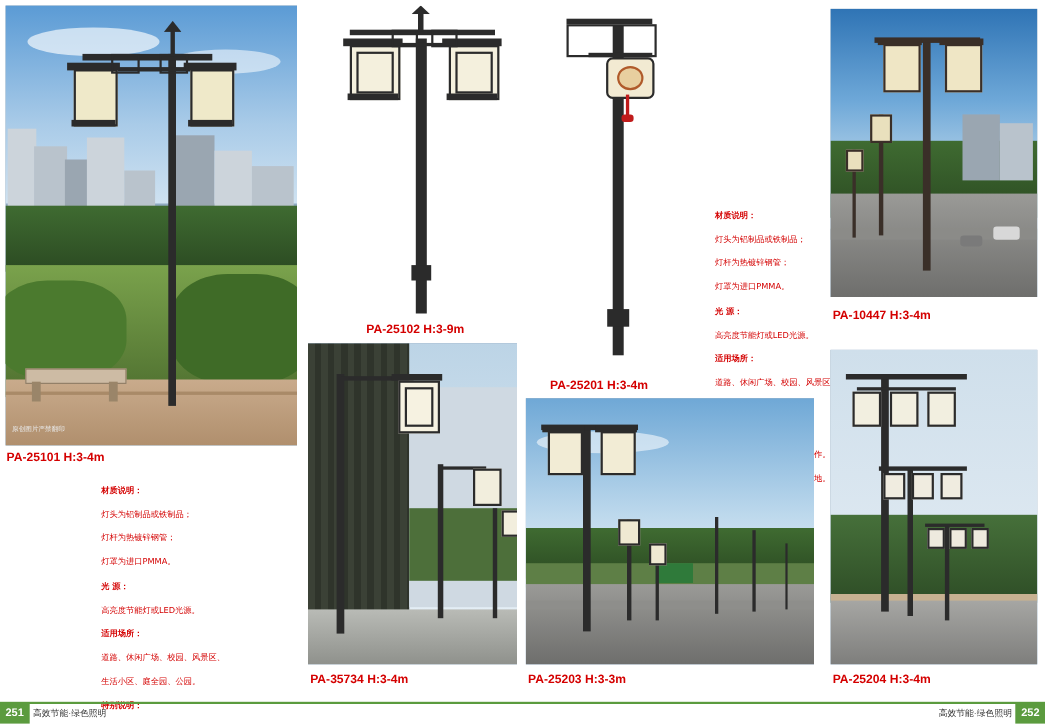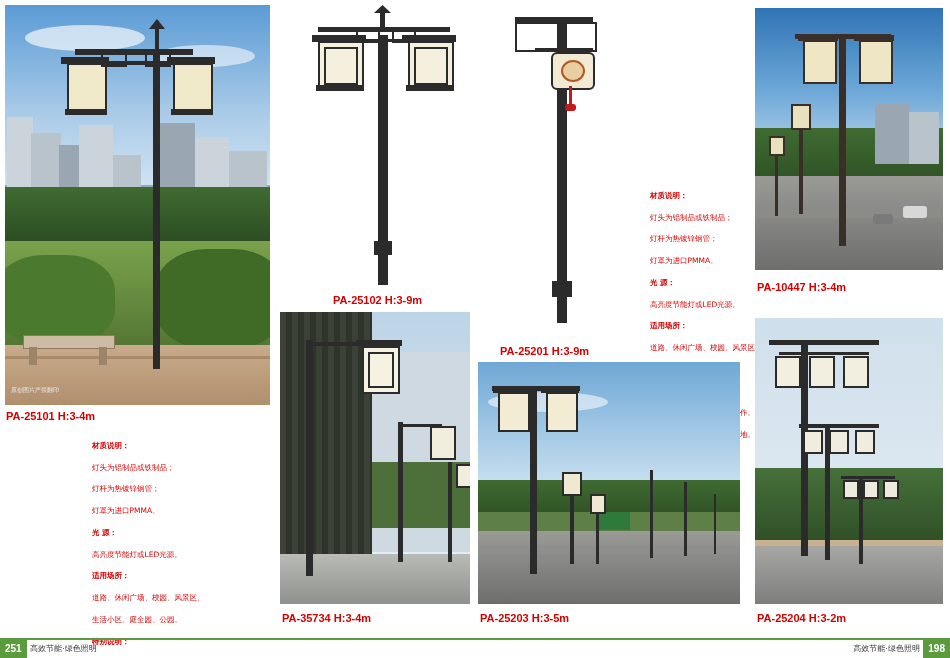--- a/index.html
+++ b/index.html
@@ -160,21 +160,21 @@
     <div style="position:absolute;left:57px;top:276px;width:20px;height:16px;background:#2b2b2b;"></div>
     <div class="arm" style="left:20px;top:12px;width:78px;height:5px;"></div>
     <div class="frame" style="left:20px;top:17px;width:78px;height:26px;"></div>
     <div class="arm" style="left:40px;top:43px;width:58px;height:4px;"></div>
 
     <div style="position:absolute;left:56px;top:47px;width:40px;height:34px;border:2px solid #2b2b2b;background:#f2ead2;border-radius:6px;"></div>
     <div style="position:absolute;left:66px;top:55px;width:20px;height:18px;border:2px solid #b05a2a;border-radius:50%;background:#e8cf9f;"></div>
     <div style="position:absolute;left:74px;top:81px;width:3px;height:20px;background:#c01b1b;"></div>
     <div style="position:absolute;left:70px;top:99px;width:11px;height:7px;background:#c01b1b;border-radius:3px;"></div>
   </div>
-  <div class="caption" style="left:500px;top:345px;">PA-25201 H:3-9m</div>
+  <div class="caption" style="left:500px;top:345px;">PA-25201 H:3-4m</div>
 
   <div class="spec" style="left:650px;top:180px;width:180px;">
     <div class="hd">材质说明：</div>
     <div>灯头为铝制品或铁制品；</div>
     <div>灯杆为热镀锌钢管；</div>
     <div>灯罩为进口PMMA。</div>
     <div class="hd">光    源：</div>
     <div>高亮度节能灯或LED光源。</div>
     <div class="hd">适用场所：</div>
     <div>道路、休闲广场、校园、风景区、</div>
@@ -252,21 +252,21 @@
 
     <div class="pole" style="left:92px;top:110px;width:4px;height:92px;"></div>
     <div class="lantern" style="left:84px;top:110px;width:16px;height:20px;background:#efe9d2;"></div>
     <div class="pole" style="left:118px;top:132px;width:3px;height:70px;"></div>
     <div class="lantern" style="left:112px;top:132px;width:12px;height:16px;background:#efe9d2;"></div>
 
     <div class="pole" style="left:172px;top:108px;width:3px;height:88px;"></div>
     <div class="pole" style="left:206px;top:120px;width:3px;height:74px;"></div>
     <div class="pole" style="left:236px;top:132px;width:2px;height:60px;"></div>
   </div>
-  <div class="caption" style="left:480px;top:612px;">PA-25203 H:3-5m</div>
+  <div class="caption" style="left:480px;top:612px;">PA-25203 H:3-3m</div>
 
   <div class="photo" style="left:755px;top:318px;width:188px;height:286px;">
     <div class="sky pale" style="height:100%;background:linear-gradient(#cfdfeb,#e6eef5);"></div>
     <div class="trees" style="top:150px;height:80px;background:linear-gradient(#46703a,#2e4d26);"></div>
     <div style="position:absolute;left:0;bottom:0;width:188px;height:62px;background:linear-gradient(#a9a9a6,#7e7e7c);"></div>
     <div style="position:absolute;left:0;bottom:58px;width:188px;height:6px;background:#c7b191;"></div>
 
     <div class="pole" style="left:46px;top:24px;width:7px;height:214px;"></div>
     <div class="arm" style="left:14px;top:22px;width:110px;height:5px;"></div>
     <div class="arm" style="left:24px;top:34px;width:90px;height:3px;"></div>
@@ -279,21 +279,21 @@
     <div class="lantern" style="left:48px;top:112px;width:16px;height:20px;background:#f0ece0;"></div>
     <div class="lantern" style="left:74px;top:112px;width:16px;height:20px;background:#f0ece0;"></div>
     <div class="lantern" style="left:100px;top:112px;width:16px;height:20px;background:#f0ece0;"></div>
 
     <div class="pole" style="left:104px;top:160px;width:4px;height:86px;"></div>
     <div class="arm" style="left:86px;top:158px;width:54px;height:3px;"></div>
     <div class="lantern" style="left:88px;top:162px;width:12px;height:15px;background:#eeeade;"></div>
     <div class="lantern" style="left:108px;top:162px;width:12px;height:15px;background:#eeeade;"></div>
     <div class="lantern" style="left:128px;top:162px;width:12px;height:15px;background:#eeeade;"></div>
   </div>
-  <div class="caption" style="left:757px;top:612px;">PA-25204 H:3-2m</div>
+  <div class="caption" style="left:757px;top:612px;">PA-25204 H:3-4m</div>
 
   <div class="rule" style="left:0;bottom:18px;width:950px;"></div>
   <div class="folio" style="left:0;">251</div>
   <div class="folio-txt" style="left:30px;">高效节能·绿色照明</div>
-  <div class="folio" style="right:0;">198</div>
+  <div class="folio" style="right:0;">252</div>
   <div class="folio-txt" style="right:30px;">高效节能·绿色照明</div>
 
 </div>
 
 </body></html>

